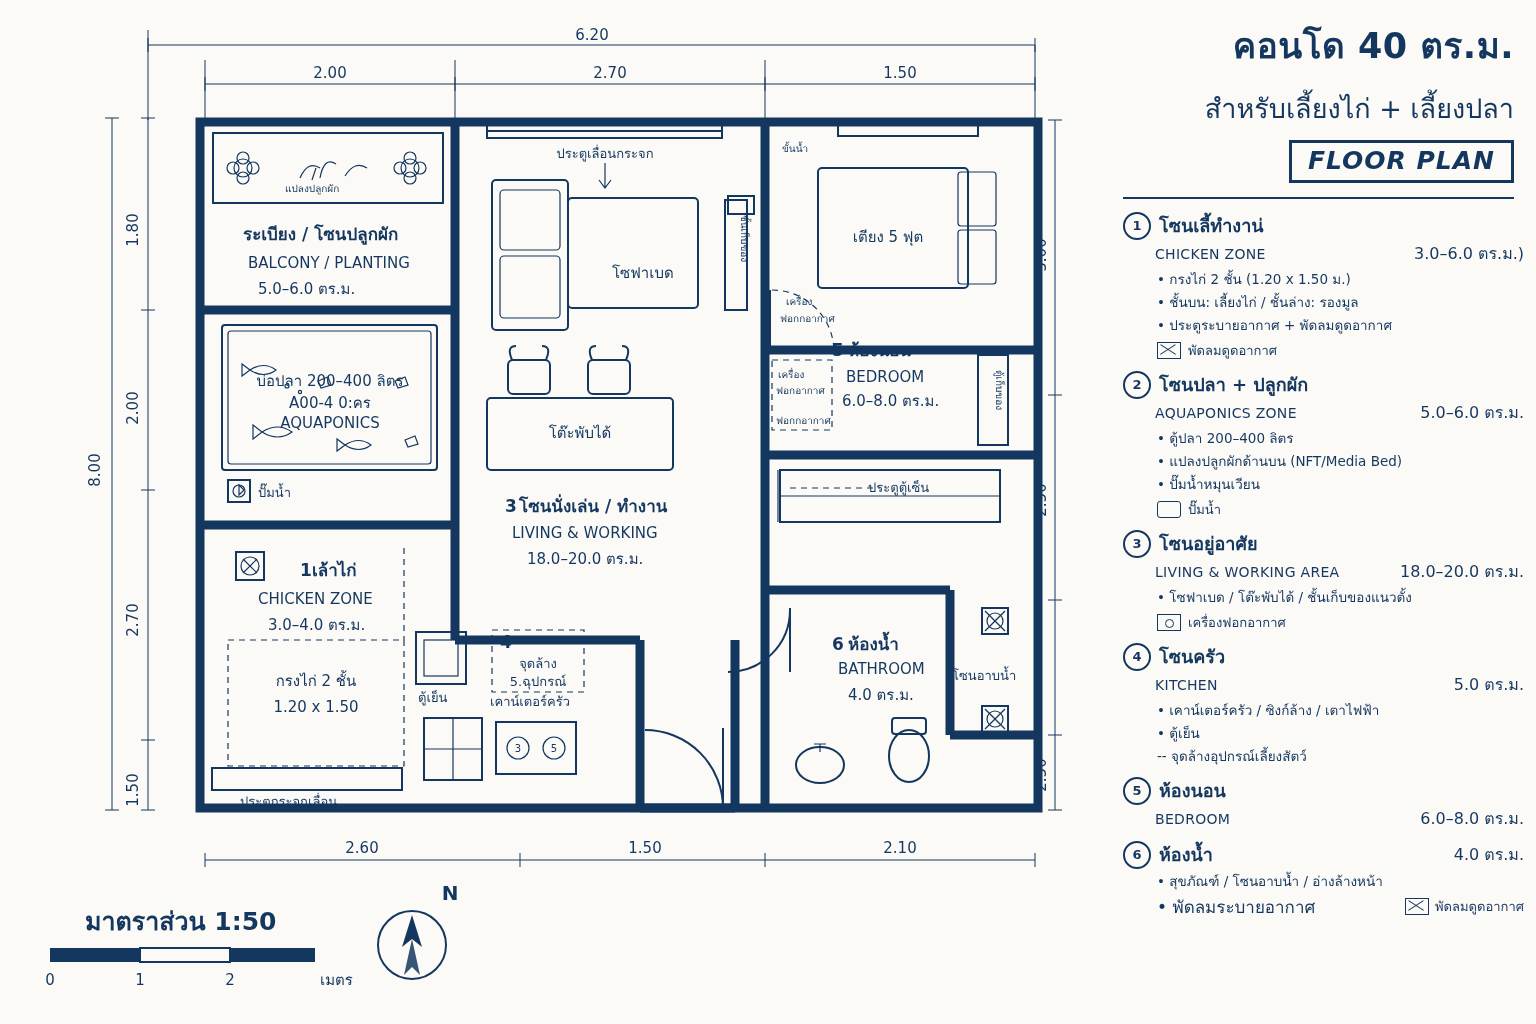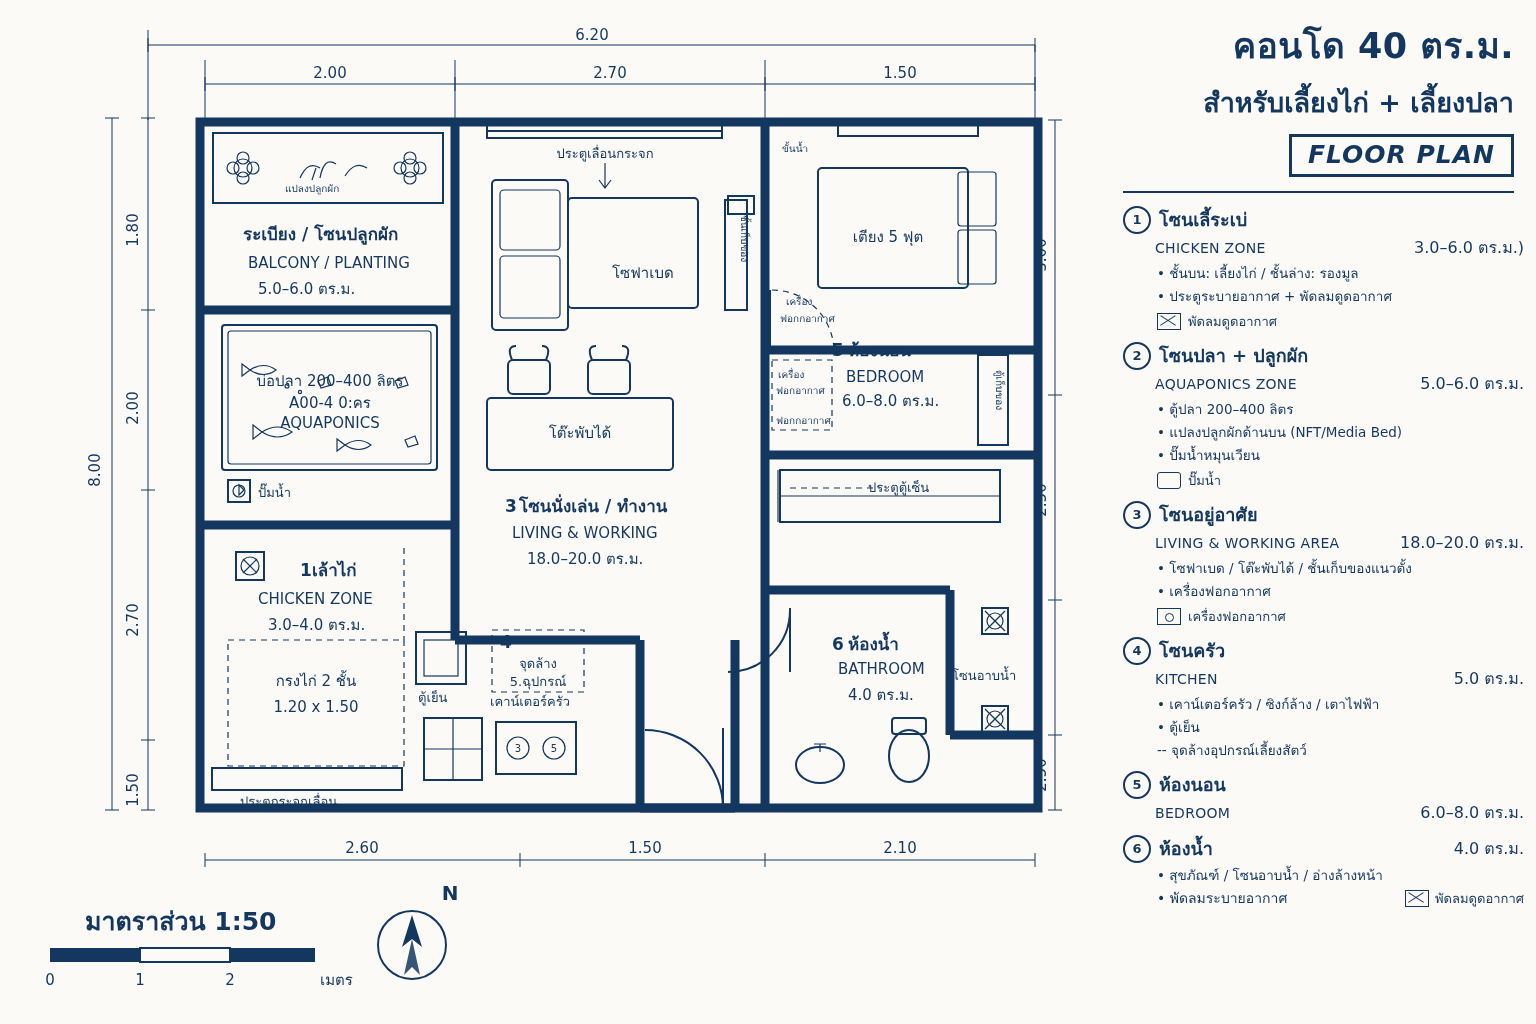--- a/index.html
+++ b/index.html
@@ -13,21 +13,21 @@
   }
   
   #plan{position:absolute;left:0;top:0;width:1100px;height:861px;}
   #panel{position:absolute;left:1105px;top:0;width:431px;height:895px;}
 
   svg{display:block;}
   .txt{font-family:"DejaVu Sans","Liberation Sans",sans-serif;fill:#14375f;}
 
   
   .title1{font-size:35px;font-weight:bold;letter-spacing:.5px;}
-  .title2{font-size:27px;font-weight:bold;margin-top:8px;}
+  .title2{font-size:27px;font-weight:normal;margin-top:14px;}
   .fpbox{display:inline-block;border:3px solid #14375f;padding:3px 16px 5px;margin-top:10px;font-style:italic;}
   .fp{font-size:25px;font-weight:bold;letter-spacing:1px;}
   .panelhead{text-align:right;padding:18px 22px 0 0;}
   .rule{height:2px;background:#14375f;margin:14px 22px 12px 18px;}
   .item{padding:0 12px 0 18px;margin-bottom:9px;}
   .ihead{display:flex;align-items:center;gap:8px;}
   .circ{
     width:24px;height:24px;border:2px solid #14375f;border-radius:50%;
     display:flex;align-items:center;justify-content:center;
     font-size:13px;font-weight:bold;flex:none;
@@ -377,26 +377,27 @@
     <div class="title2">สำหรับเลี้ยงไก่ + เลี้ยงปลา</div>
     <div class="fpbox">
       <span class="fp">FLOOR PLAN</span>
     </div>
   </div>
   <div class="rule"></div>
 
   <div class="item">
     <div class="ihead">
       <div class="circ">1</div>
-      <div class="th">โซนเลี้ระเบ่</div>
+      <div class="th">โซนเลี้ทำงาน่</div>
     </div>
     <div class="sub">
       <span class="en">CHICKEN ZONE</span>
       <span class="area">3.0–6.0 ตร.ม.)</span>
     </div>
+    <div class="bul">• กรงไก่ 2 ชั้น (1.20 x 1.50 ม.)</div>
     <div class="bul">• ชั้นบน: เลี้ยงไก่ / ชั้นล่าง: รองมูล</div>
     <div class="bul">• ประตูระบายอากาศ + พัดลมดูดอากาศ</div>
     <div class="legend">
       <span class="lbox x"></span>
       <span>พัดลมดูดอากาศ</span>
     </div>
   </div>
 
   <div class="item">
     <div class="ihead">
@@ -419,21 +420,20 @@
   <div class="item">
     <div class="ihead">
       <div class="circ">3</div>
       <div class="th">โซนอยู่อาศัย</div>
     </div>
     <div class="sub">
       <span class="en">LIVING &amp; WORKING AREA</span>
       <span class="area">18.0–20.0 ตร.ม.</span>
     </div>
     <div class="bul">• โซฟาเบด / โต๊ะพับได้ / ชั้นเก็บของแนวตั้ง</div>
-    <div class="bul">• เครื่องฟอกอากาศ</div>
     <div class="legend">
       <span class="lbox c"></span>
       <span>เครื่องฟอกอากาศ</span>
     </div>
   </div>
 
   <div class="item">
     <div class="ihead">
       <div class="circ">4</div>
       <div class="th">โซนครัว</div>
@@ -460,20 +460,20 @@
 
   <div class="item">
     <div class="ihead">
       <div class="circ">6</div>
       <div class="th">ห้องน้ำ</div>
       <div style="flex:1"></div>
       <div class="area">4.0 ตร.ม.</div>
     </div>
     <div class="bul">• สุขภัณฑ์ / โซนอาบน้ำ / อ่างล้างหน้า</div>
     <div class="row2">
-      <span style="font-size:14px">• พัดลมระบายอากาศ</span>
+      <span style="font-size:17px">• พัดลมระบายอากาศ</span>
       <span class="inlineleg">
         <span class="lbox x"></span>
         <span style="font-size:13px">พัดลมดูดอากาศ</span>
       </span>
     </div>
   </div>
 </div>
 
 </body></html>

